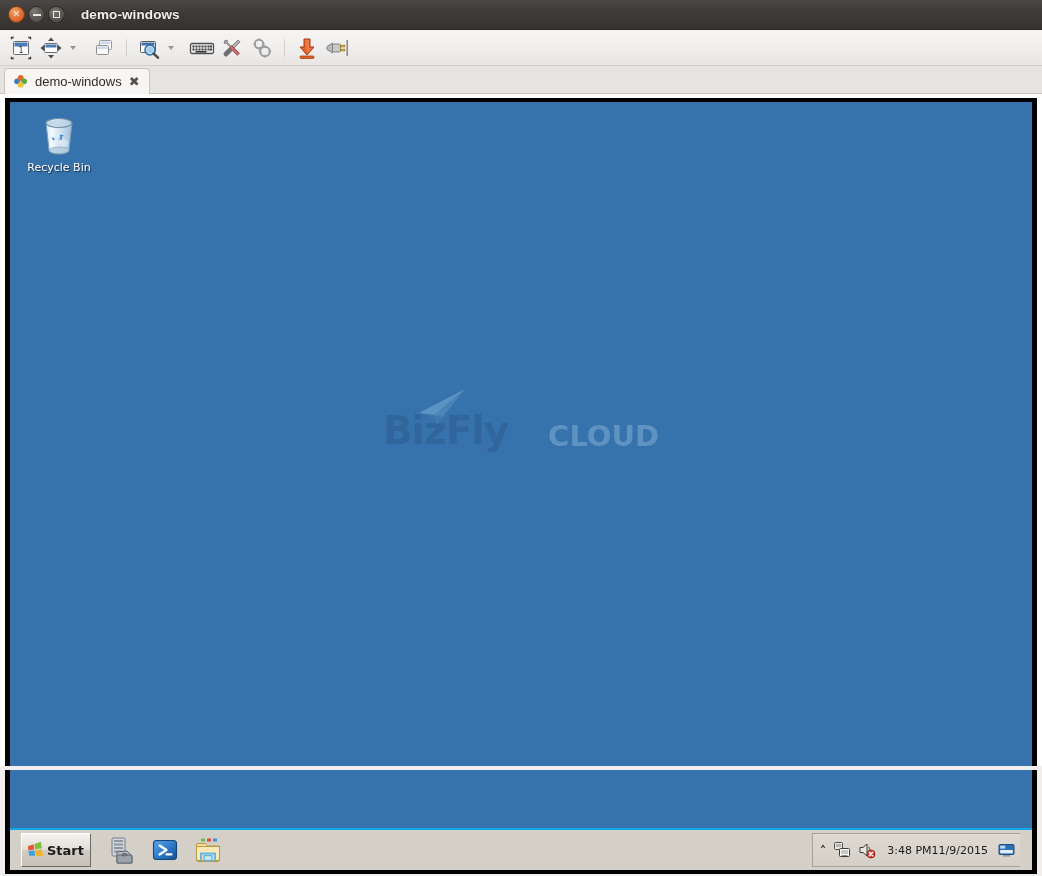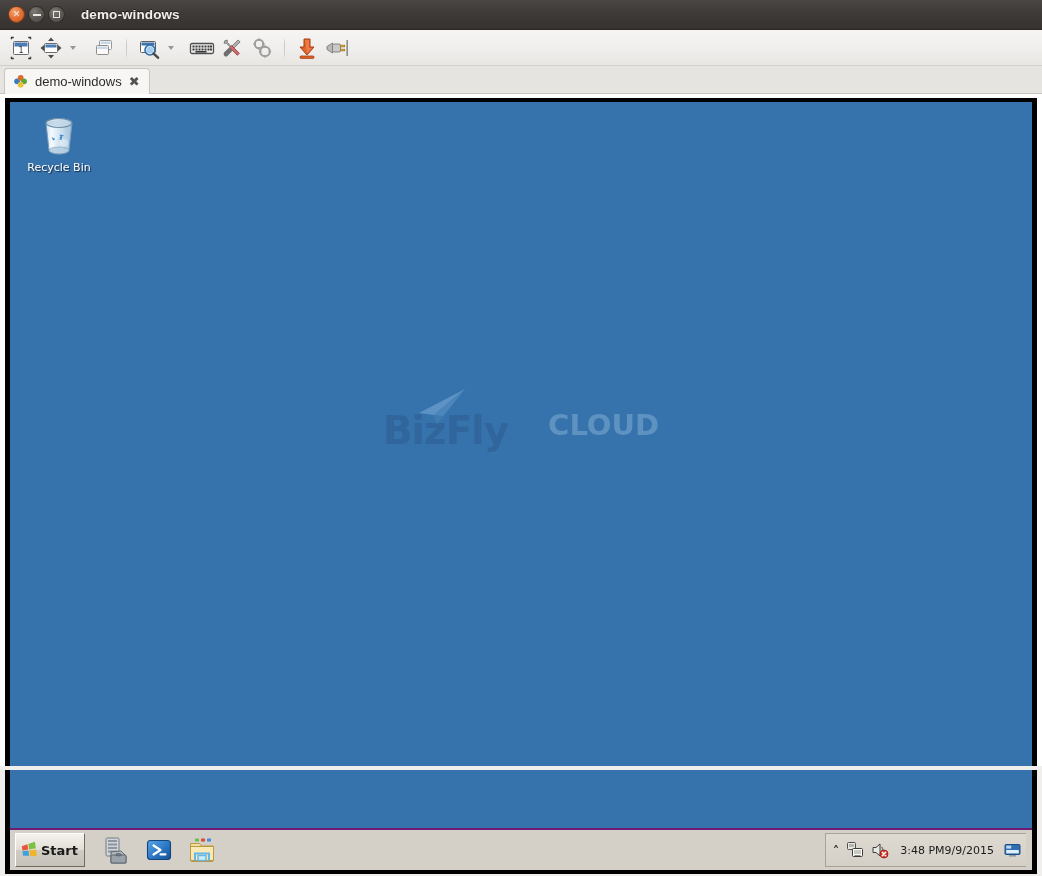--- a/index.html
+++ b/index.html
@@ -167,21 +167,21 @@
   }
 
   
   .watermark {
     position: absolute;
     left: 0; right: 0; top: 306px;
     display: flex; align-items: center; justify-content: center;
     pointer-events: none;
   }
   .wm-inner {
-    display: flex; align-items: flex-start;
+    display: flex; align-items: flex-end;
     position: relative;
     opacity: .62;
     gap: 38px;
   }
   .wm-bizfly {
     font-family: "DejaVu Sans", sans-serif;
     font-size: 39px;
     font-weight: bold;
     letter-spacing: -1px;
     color: #2f5f94;
@@ -198,24 +198,24 @@
     position: absolute;
     right: 190px; top: -22px;
   }
 
   
   .taskbar {
     position: absolute;
     left: 0; right: 0; bottom: 0;
     height: 42px;
     background: #d4d0c8;
-    border-top: 2px solid #701a75;
+    border-top: 2px solid #0ea5e9;
     display: flex;
     align-items: center;
-    padding: 0 2px;
+    padding: 0 8px;
   }
   .start-btn {
     height: 34px;
     min-width: 56px;
     margin-left: 3px;
     background: linear-gradient(to bottom, #f4f2ee 0%, #e2ded6 50%, #d0ccc4 51%, #c6c2ba 100%);
     border: 1px solid #ffffff;
     border-right-color: #6f6b64;
     border-bottom-color: #6f6b64;
     display: flex; align-items: center; justify-content: center;
@@ -549,21 +549,21 @@
 
           <svg width="18" height="18" viewBox="0 0 18 18">
             <path d="M2 6.5 h3 L9 3 v12 L5 11.5 h-3 Z" fill="#e8e8e4" stroke="#3d3d3d" stroke-width="1" stroke-linejoin="round"></path>
             <path d="M10.5 6 a4 4 0 0 1 0 6" fill="none" stroke="#6d6d6d" stroke-width="1.2"></path>
             <circle cx="13" cy="13" r="4" fill="#d93a2b" stroke="#8f1c12" stroke-width=".8"></circle>
             <path d="M11.3 11.3 L14.7 14.7 M14.7 11.3 L11.3 14.7" stroke="#ffffff" stroke-width="1.5" stroke-linecap="round"></path>
           </svg>
 
           <div class="tray-clock">
             <span>3:48 PM</span>
-            <span>9/9/2015</span>
+            <span>11/9/2015</span>
           </div>
 
           <div class="show-desktop">
             <svg width="17" height="15" viewBox="0 0 17 15">
               <rect x="1" y="1.5" width="15" height="10" rx="1" fill="#2f6fb0" stroke="#1d4f86" stroke-width="1"></rect>
               <rect x="2.2" y="2.6" width="5" height="3" fill="#bcd9f2"></rect>
               <rect x="2.2" y="7" width="12.6" height="3.4" fill="#dfeefb"></rect>
               <rect x="5" y="12" width="7" height="1.6" fill="#8d9aa6"></rect>
             </svg>
           </div>

